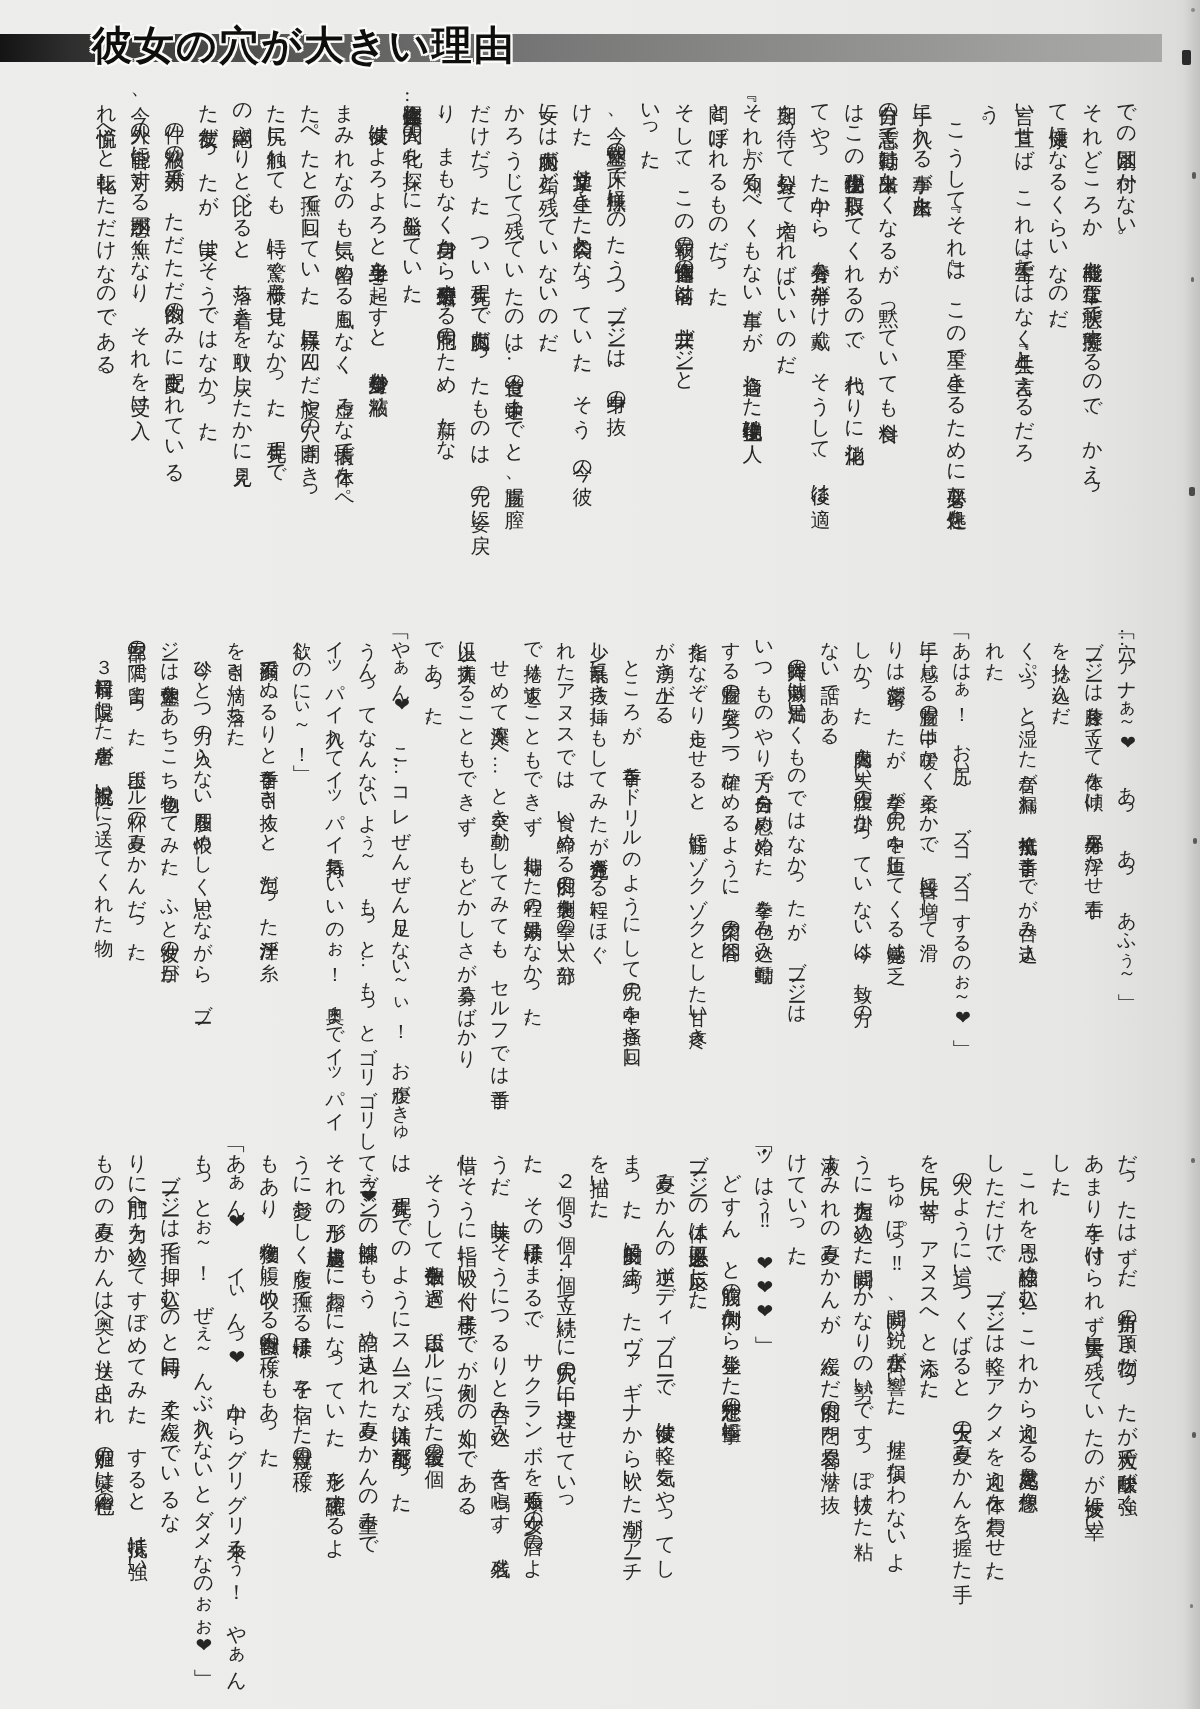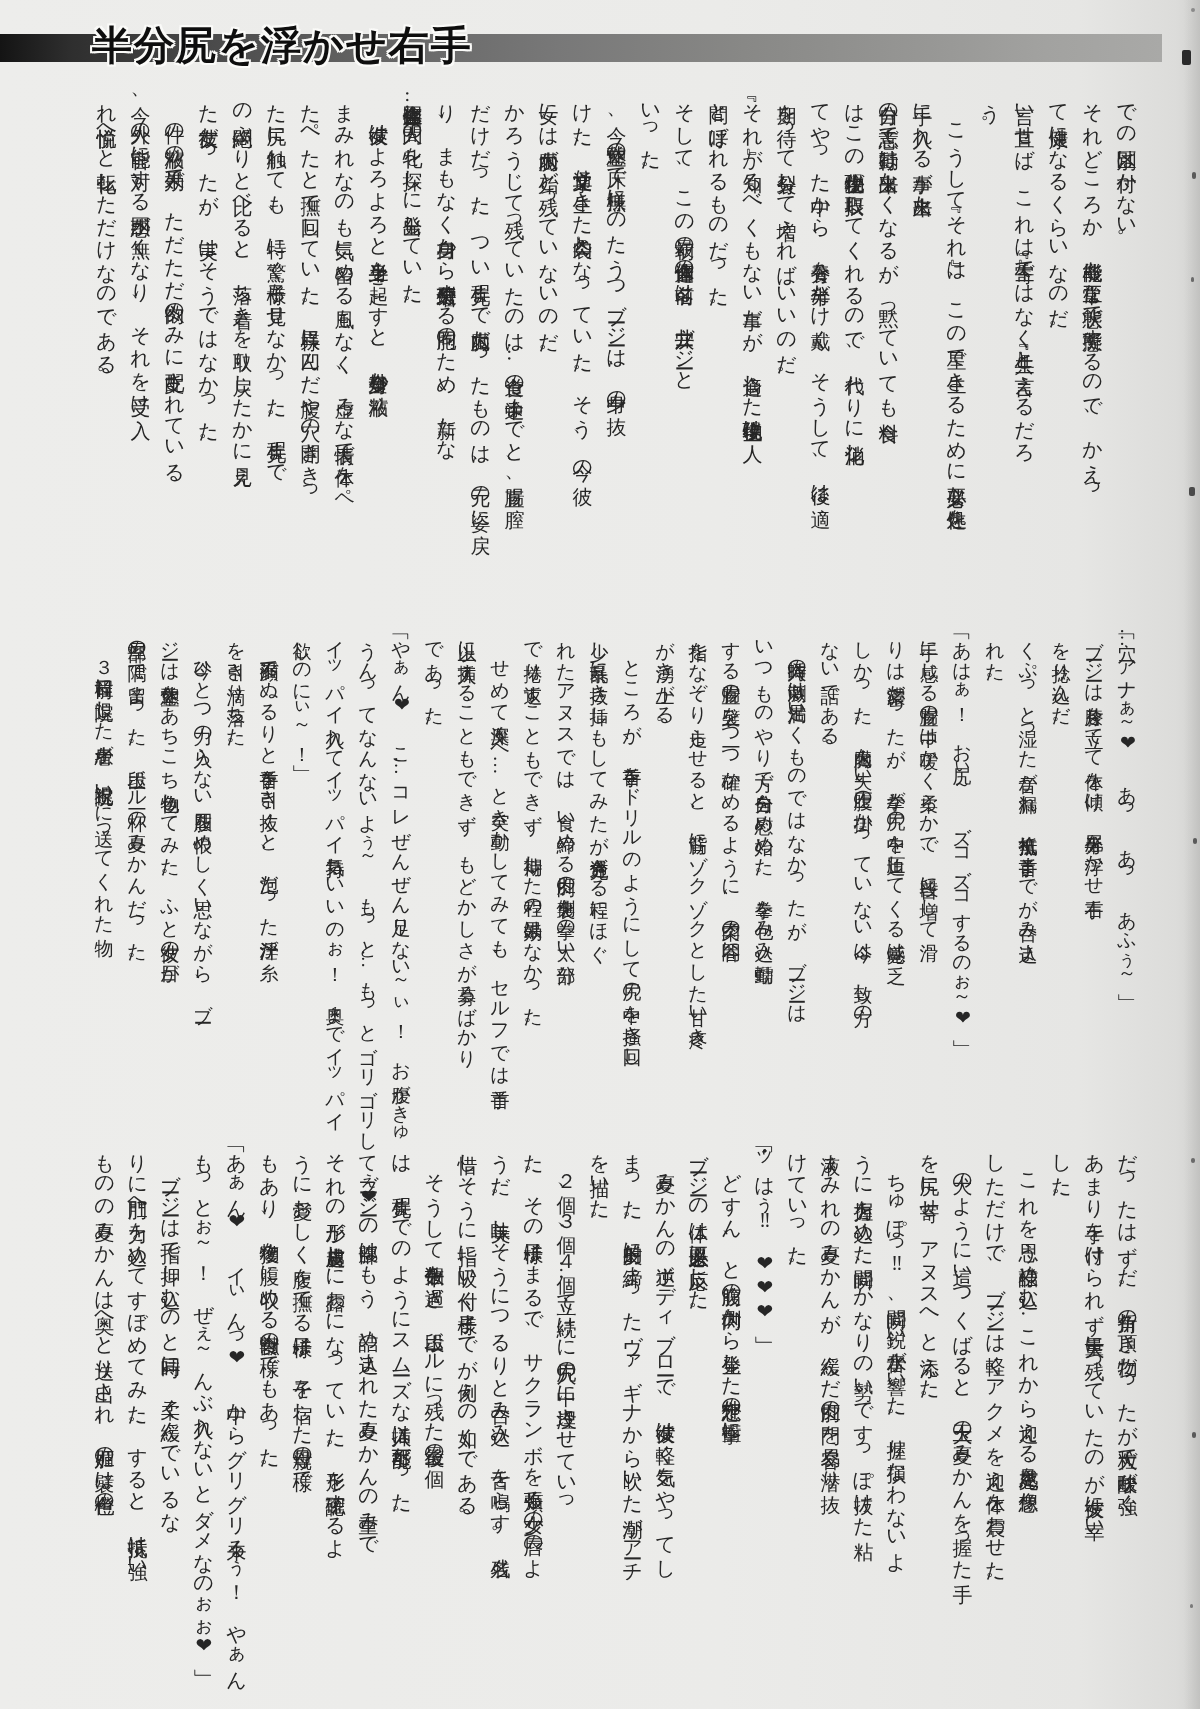--- a/index.html
+++ b/index.html
@@ -53,21 +53,21 @@
   .s8 { left:1192px; top:1432px;width:4px; height:6px;  background:#5a5a5a; }
   .s9 { left:1190px; top:1604px;width:3px; height:4px;  background:#7a7a7a; }
 </style>
 </head>
 <body>
 
 <div class="page">
   <div class="edge-shade"></div>
 
   <div class="title-bar"></div>
-  <div class="page-title">半分尻を浮かせ右手</div>
+  <div class="page-title">彼女の穴が大きい理由</div>
 
   <div class="band band1">
       <div class="col">での区別は付かない。</div>
       <div class="col">それどころか、機能も正常な状態で擬態するので、かえっ</div>
       <div class="col">て健康になるくらいなのだ。</div>
       <div class="col">言い直せば、これは『寄生』ではなく『共生』と言えるだろ</div>
       <div class="col">う。</div>
       <div class="col">　こうして『それ』は、この星で生きるために必要な住処を</div>
       <div class="col">手に入れる事が出来た。</div>
       <div class="col">自分の意志で行動は出来なくなるが、黙っていても食料</div>

